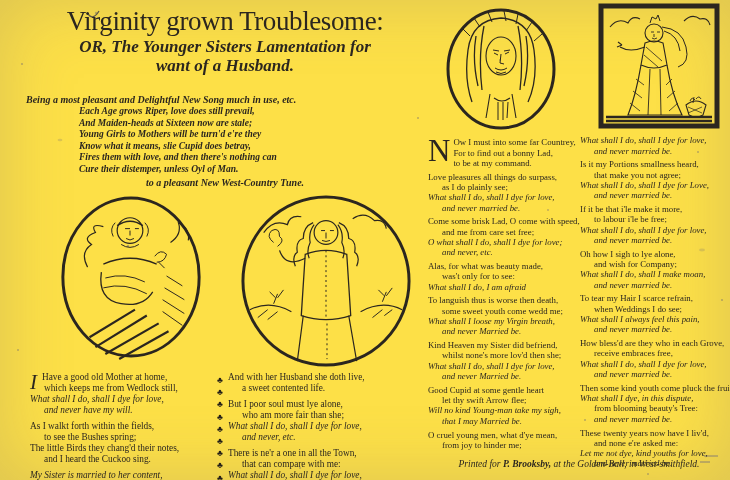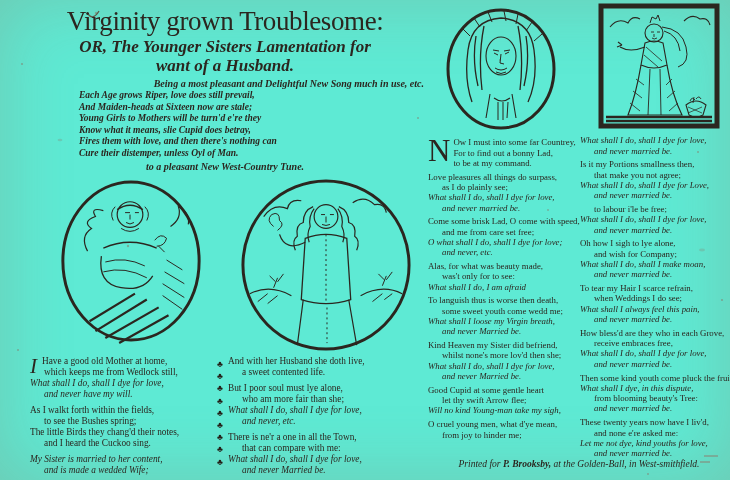--- a/index.html
+++ b/index.html
@@ -1,27 +1,27 @@
 <!DOCTYPE html>
 <html><head>
 <meta charset="utf-8">
 <style>
   *{margin:0;padding:0;box-sizing:border-box}
   html,body{width:730px;height:480px}
   body{background:#ddd8cc;font-family:"Liberation Serif","DejaVu Serif",serif;color:#2b261f}
-  .sheet{position:relative;width:730px;height:480px;background:#5eead4;overflow:hidden;
+  .sheet{position:relative;width:730px;height:480px;background:#fde047;overflow:hidden;
          box-shadow:inset 0 0 70px rgba(145,132,106,.32)}
   .texture{position:absolute;left:0;top:0;pointer-events:none}
   svg.cut *{stroke:#2b261f;fill:none}
   
   .left-sec{position:absolute;left:26px;top:6px;width:398px}
   .title{font-size:27px;font-weight:400;text-align:center;letter-spacing:-.4px;line-height:30px}
   .subtitle{font-size:17px;font-style:italic;font-weight:600;text-align:center;
             white-space:pre-line;line-height:19px;margin-top:1px}
-  .intro{font-size:10px;font-weight:700;font-style:italic;text-align:right;margin-top:3px}
+  .intro{font-size:10px;font-weight:700;font-style:italic;text-align:left;margin-top:19px}
   .argument{font-size:9.5px;font-weight:700;font-style:italic;line-height:11.5px;
             white-space:pre-line;width:292px;margin:1px auto 0}
   .tune{font-size:10px;font-weight:700;font-style:italic;text-align:center;margin-top:2px}
   .cutrow{display:flex;margin-top:5px;padding-left:26px;gap:24px;align-items:flex-start}
   .bottom{display:flex;margin-top:3px}
   .vcol{font-size:9.3px;line-height:11px}
   .vcol1{width:186px;padding-left:4px}
   .vcol2{width:190px}
   .orn{width:16px;font-size:9px;line-height:12.2px;text-align:center;white-space:pre-line;
        padding-top:2px;color:#241f18}
@@ -216,20 +216,21 @@
         <div class="stanza">
           <div class="vline">Kind Heaven my Sister did befriend,</div>
           <div class="vline ind">whilst none's more lov'd then she;</div>
           <div class="vline it">What shall I do, shall I dye for love,</div>
           <div class="vline it ind">and never Married be.</div>
         </div>
         <div class="stanza">
           <div class="vline">Good Cupid at some gentle heart</div>
           <div class="vline ind">let thy swift Arrow flee;</div>
           <div class="vline it">Will no kind Young-man take my sigh,</div>
+          <div class="vline it ind">that I may Married be.</div>
         </div>
         <div class="stanza">
           <div class="vline">O cruel young men, what d'ye mean,</div>
           <div class="vline ind">from joy to hinder me;</div>
         </div>
       </div>
   </div>
 
   <div class="right-col">
     <svg class="cut cut-framed" width="122" height="126" viewBox="0 0 122 126">
@@ -249,26 +250,27 @@
       <path d="M90 104 l14 6 M104 104 l-14 6" stroke-width=".7"></path>
       <path d="M92 98 q2 -5 5 -1 M98 96 q3 -4 5 0 M95 100 l1 -6" stroke-width=".9"></path>
       <path d="M8 114 L114 114 M8 118 L114 118" stroke-width="2.4"></path>
     </svg>
     <div>
         <div class="stanza">
           <div class="vline it">What shall I do, shall I dye for love,</div>
           <div class="vline it ind">and never married be.</div>
         </div>
         <div class="stanza">
-          <div class="vline">Is it my Portions smallness then,</div>
+          <div class="vline">Is it my Portions smallness heard,</div>
           <div class="vline ind">that make you not agree;</div>
           <div class="vline it">What shall I do, shall I dye for Love,</div>
           <div class="vline it ind">and never married be.</div>
         </div>
         <div class="stanza">
+          <div class="vline">If it be that i'le make it more,</div>
           <div class="vline ind">to labour i'le be free;</div>
           <div class="vline it">What shall I do, shall I dye for love,</div>
           <div class="vline it ind">and never married be.</div>
         </div>
         <div class="stanza">
           <div class="vline">Oh how I sigh to lye alone,</div>
           <div class="vline ind">and wish for Company;</div>
           <div class="vline it">What shall I do, shall I make moan,</div>
           <div class="vline it ind">and never married be.</div>
         </div>

